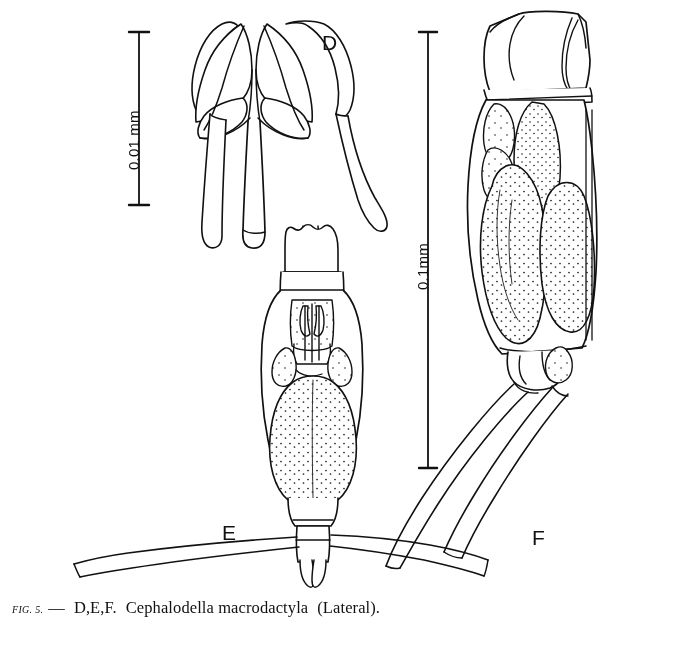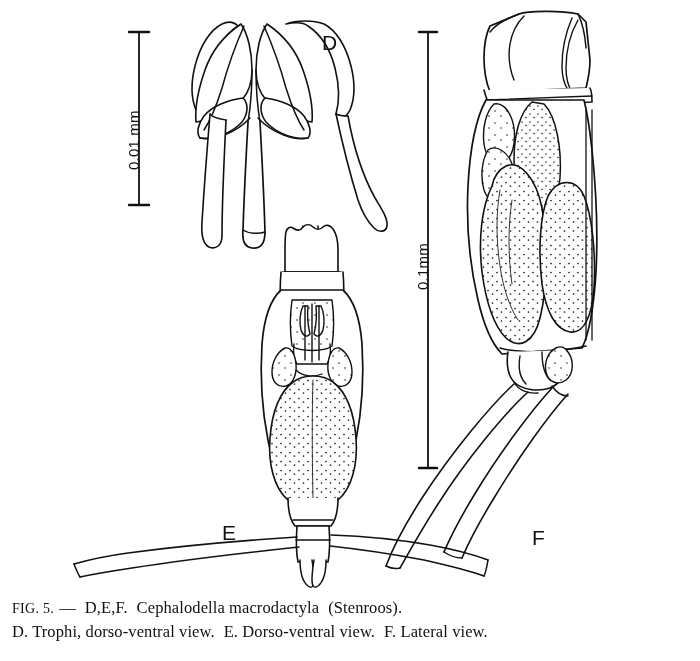--- a/index.html
+++ b/index.html
@@ -8,21 +8,21 @@
     font-family:"Liberation Serif", serif;color:#111;
   }
   #plate{position:absolute;left:0;top:0;width:700px;height:661px;}
   .caption{
     position:absolute;left:12px;top:596px;width:680px;
     font-family:"Liberation Serif", serif;
     font-size:16.5px;line-height:23px;color:#111;
     letter-spacing:.1px;
   }
   .caption .line{white-space:nowrap;}
-  .smallcap{font-size:14px;letter-spacing:.3px;}
+  .smallcap{font-size:10px;letter-spacing:.3px;font-style:italic;}
   .ital{}
   .sp{display:inline-block;width:5px;}
   .sp2{display:inline-block;width:9px;}
   .panel-label{
     position:absolute;
     font-family:"Liberation Sans", sans-serif;
     font-size:21px;font-weight:400;color:#111;
   }
   #lbl-d{left:322px;top:31px;}
   #lbl-e{left:222px;top:521px;}
@@ -262,15 +262,14 @@
 
 <div class="scale-text" id="scale-text-ef">0.1mm</div>
 
 <div class="panel-label" id="lbl-d">D</div>
 
 <div class="panel-label" id="lbl-e">E</div>
 
 <div class="panel-label" id="lbl-f">F</div>
 
 <div class="caption">
-  <div class="line"><span class="smallcap">FIG. 5.</span><span class="sp"></span><span>—</span><span class="sp2"></span><span>D,E,F.</span><span class="sp2"></span><span class="ital">Cephalodella macrodactyla</span><span class="sp2"></span><span>(Stenroos).</span></div>
-  <div class="line"><span>D. Trophi, dorso-ventral view.</span><span class="sp2"></span><span>E. Dorso-ventral view.</span><span class="sp2"></span><span>F. Lateral view.</span></div>
+  <div class="line"><span class="smallcap">FIG. 5.</span><span class="sp"></span><span>—</span><span class="sp2"></span><span>D,E,F.</span><span class="sp2"></span><span class="ital">Cephalodella macrodactyla</span><span class="sp2"></span><span>(Lateral).</span></div>
 </div>
 
 </body></html>

